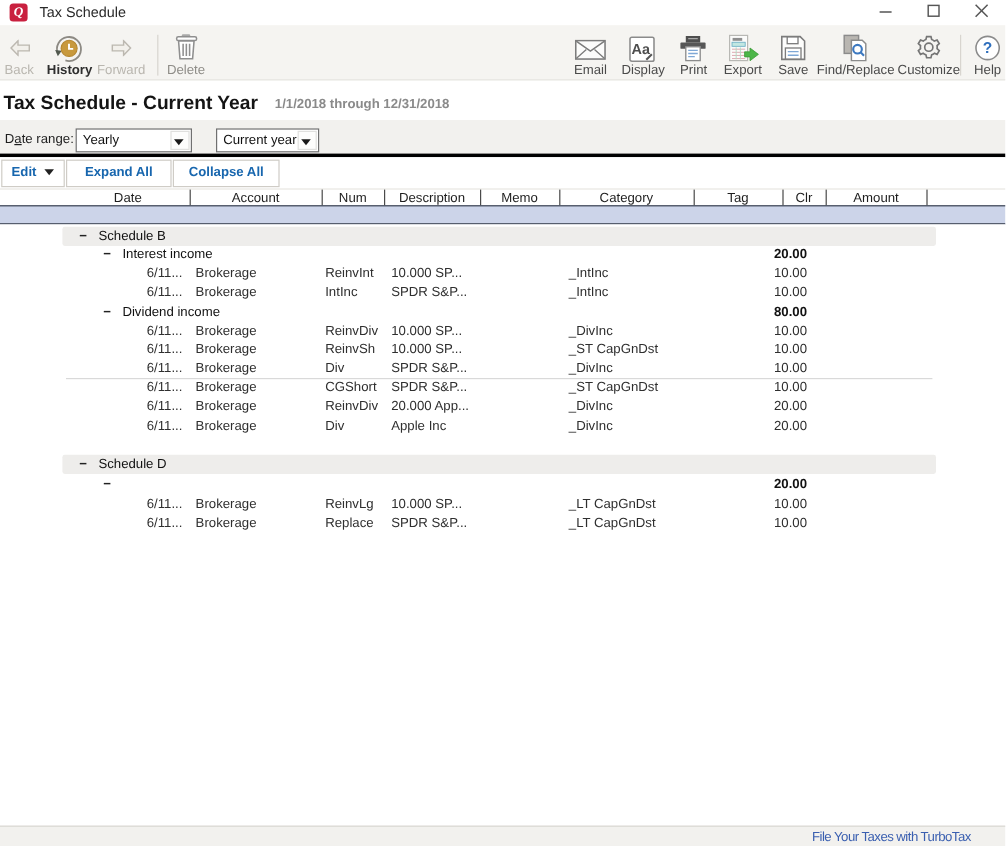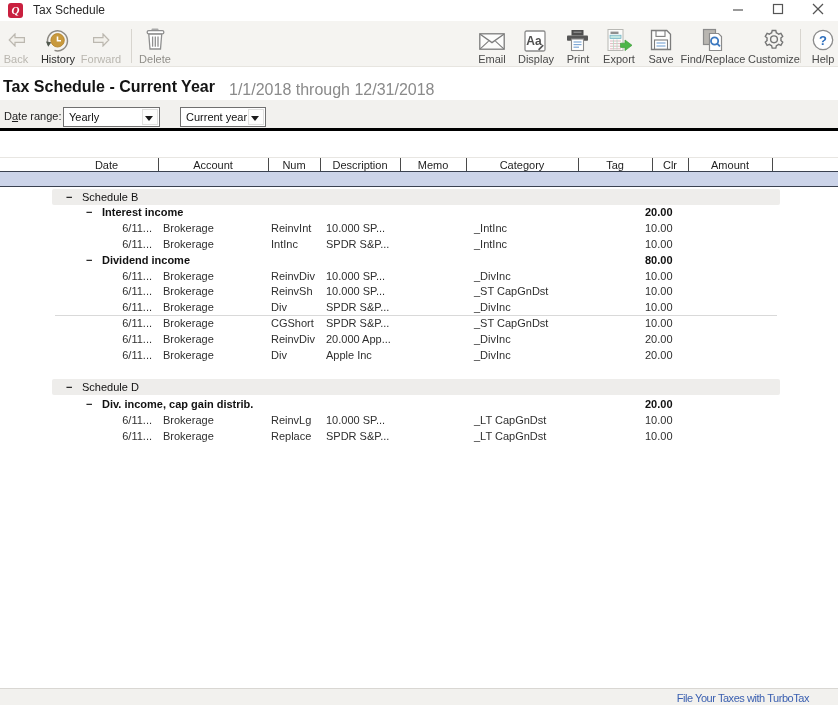--- a/index.html
+++ b/index.html
@@ -16,21 +16,21 @@
 
 #toolbar{position:absolute;left:0;top:21px;width:838px;height:46px;background:#f5f4f1;
   border-bottom:1px solid #e7e5e0}
 .tsep{position:absolute;top:8px;width:1px;height:34px;background:#d8d5cf}
 .tlabel{position:absolute;top:31.5px;font-size:11px;color:#4a4a4a;transform:translateX(-50%);white-space:nowrap}
 .tlabel.dis{color:#b9b6af}
 .ticon{position:absolute}
 
 #rpthead{position:absolute;left:0;top:71px;width:737px;height:30px;background:#fff}
 #rpttitle{position:absolute;left:3px;top:7px;font-size:16px;font-weight:bold;color:#141414;letter-spacing:0px}
-#rptdates{position:absolute;left:229px;top:10px;font-size:16px;font-weight:normal;color:#8a8a8a}
+#rptdates{position:absolute;left:229px;top:10px;font-size:11px;font-weight:bold;color:#8a8a8a}
 
 #daterow{position:absolute;left:0;top:100px;width:838px;height:31px;background:#f2f1ee;
   border-bottom:3px solid #000000}
 #drlabel{position:absolute;left:4px;top:10px;font-size:11px;color:#1e1e1e}
 .combo{position:absolute;top:7px;height:20px;background:#fff;border:1px solid #707070;font-size:11px;color:#111}
 .combo .ctext{position:absolute;left:5px;top:3px;white-space:nowrap}
 .combo .cbtn{position:absolute;right:1px;top:1px;bottom:1px;width:16px;background:#fdfdfc;border:1px solid #e0e0de}
 .combo .arr{position:absolute;right:4px;top:6px;width:0;height:0;
   border-left:4.5px solid transparent;border-right:4.5px solid transparent;border-top:5px solid #1a1a1a}
 #combo1{left:63px;width:97px}
@@ -51,21 +51,21 @@
 
 #bluerow{position:absolute;left:0;top:171px;width:838px;height:16px;background:#ccd4e9;
   border-top:1.5px solid #3a4150;border-bottom:1.5px solid #3a4150}
 
 #report{position:absolute;left:0;top:187px;width:838px;height:501px;background:#fff}
 .band{position:absolute;left:52px;width:728px;height:16px;background:#eeedeb;border-radius:2px}
 .row{position:absolute;left:0;width:838px;height:16px;font-size:11px;line-height:16px;color:#2f2f2f}
 .c-minus1{position:absolute;left:66px;width:12px;font-weight:bold;color:#222}
 .c-minus2{position:absolute;left:86px;width:12px;font-weight:bold;color:#222}
 .c-sec{position:absolute;left:82px;font-weight:normal;color:#111;white-space:nowrap}
-.c-sub{position:absolute;left:102px;font-weight:bold;color:#111;white-space:nowrap}
+.c-sub{position:absolute;left:102px;font-weight:normal;color:#111;white-space:nowrap}
 .c-date{position:absolute;left:55px;width:97px;text-align:right}
 .c-acct{position:absolute;left:163px}
 .c-num{position:absolute;left:271px}
 .c-desc{position:absolute;left:326px}
 .c-cat{position:absolute;left:474px}
 .c-amt{position:absolute;left:645px;width:120px;}
 .c-amt.tot{font-weight:bold;color:#111}
 #pagesep{position:absolute;left:55px;top:128px;width:722px;height:1px;background:#d9d9d9}
 
 #footer{position:absolute;left:0;top:688px;width:838px;height:17px;background:#f2f1ee;
@@ -93,21 +93,21 @@
       <path d="M7 1 L1.2 7 L7 13 L7 9.4 L16.4 9.4 L16.4 4.6 L7 4.6 Z" fill="#f2f0eb" stroke="#bcb8b0" stroke-width="1.2"></path>
     </svg>
     <div class="tlabel dis" style="left:16px">Back</div>
 
     <svg class="ticon" style="left:45px;top:7px" width="25" height="25" viewBox="0 0 25 25">
       <path d="M 3.3 16.8 A 10 10 0 1 1 9.5 22.4" fill="none" stroke="#8d8a84" stroke-width="1.5"></path>
       <path d="M1.0 13.6 L6.4 14.2 L3.2 18.8 Z" fill="#50584e"></path>
       <circle cx="12.6" cy="12.3" r="6.7" fill="#c8993d" stroke="#b5862e" stroke-width="0.9"></circle>
       <path d="M12.5 8.5 L12.5 12.7 L16.0 12.7" fill="none" stroke="#fff" stroke-width="1.6"></path>
     </svg>
-    <div class="tlabel" style="left:58px;color:#2e2e2e;font-weight:normal">History</div>
+    <div class="tlabel" style="left:58px;color:#2e2e2e;font-weight:bold">History</div>
 
     <svg class="ticon" style="left:92px;top:12px" width="18" height="14" viewBox="0 0 18 14">
       <path d="M11 1 L16.8 7 L11 13 L11 9.4 L1.6 9.4 L1.6 4.6 L11 4.6 Z" fill="#f2f0eb" stroke="#bcb8b0" stroke-width="1.2"></path>
     </svg>
     <div class="tlabel dis" style="left:101px">Forward</div>
     <div class="tsep" style="left:131px"></div>
 
     <svg class="ticon" style="left:145px;top:6px" width="21" height="24" viewBox="0 0 21 24">
       <rect x="6.5" y="1.5" width="7" height="3" rx="1" fill="#a9a9a9"></rect>
       <rect x="2.2" y="3.6" width="16.6" height="3.2" rx="1.4" fill="#fff" stroke="#8f8f8f" stroke-width="1.3"></rect>
@@ -206,20 +206,25 @@
         </span>
       </div>
     <div class="combo" id="combo2">
         <span class="ctext">Current year</span>
         <span class="cbtn">
           <span class="arr"></span>
         </span>
       </div>
   </div>
 
+  <div id="editrow">
+    <div class="ebtn" id="btnedit">Edit<span id="editarr"></span></div>
+    <div class="ebtn" id="btnexpand">Expand All</div>
+    <div class="ebtn" id="btncollapse">Collapse All</div>
+  </div>
 
   <div id="colhead">
     <div class="ch" style="left:55px;width:103px">Date</div>
     <div class="csep" style="left:158px"></div>
     <div class="ch" style="left:158px;width:110px">Account</div>
     <div class="csep" style="left:268px"></div>
     <div class="ch" style="left:268px;width:52px">Num</div>
     <div class="csep" style="left:320px"></div>
     <div class="ch" style="left:320px;width:80px">Description</div>
     <div class="csep" style="left:400px"></div>
@@ -321,21 +326,20 @@
         <span class="c-amt">20.00</span>
       </div>
 
     <div class="band" style="top:192px"></div>
     <div class="row" style="top:192px">
         <span class="c-minus1">−</span>
         <span class="c-sec">Schedule D</span>
       </div>
     <div class="row" style="top:208.5px">
         <span class="c-minus2">−</span>
-        <span class="c-sub">Div. income, cap gain distrib.</span>
         <span class="c-amt tot">20.00</span>
       </div>
     <div class="row" style="top:224.5px">
         <span class="c-date">6/11...</span>
         <span class="c-acct">Brokerage</span>
         <span class="c-num">ReinvLg</span>
         <span class="c-desc">10.000 SP...</span>
         <span class="c-cat">_LT CapGnDst</span>
         <span class="c-amt">10.00</span>
       </div>

